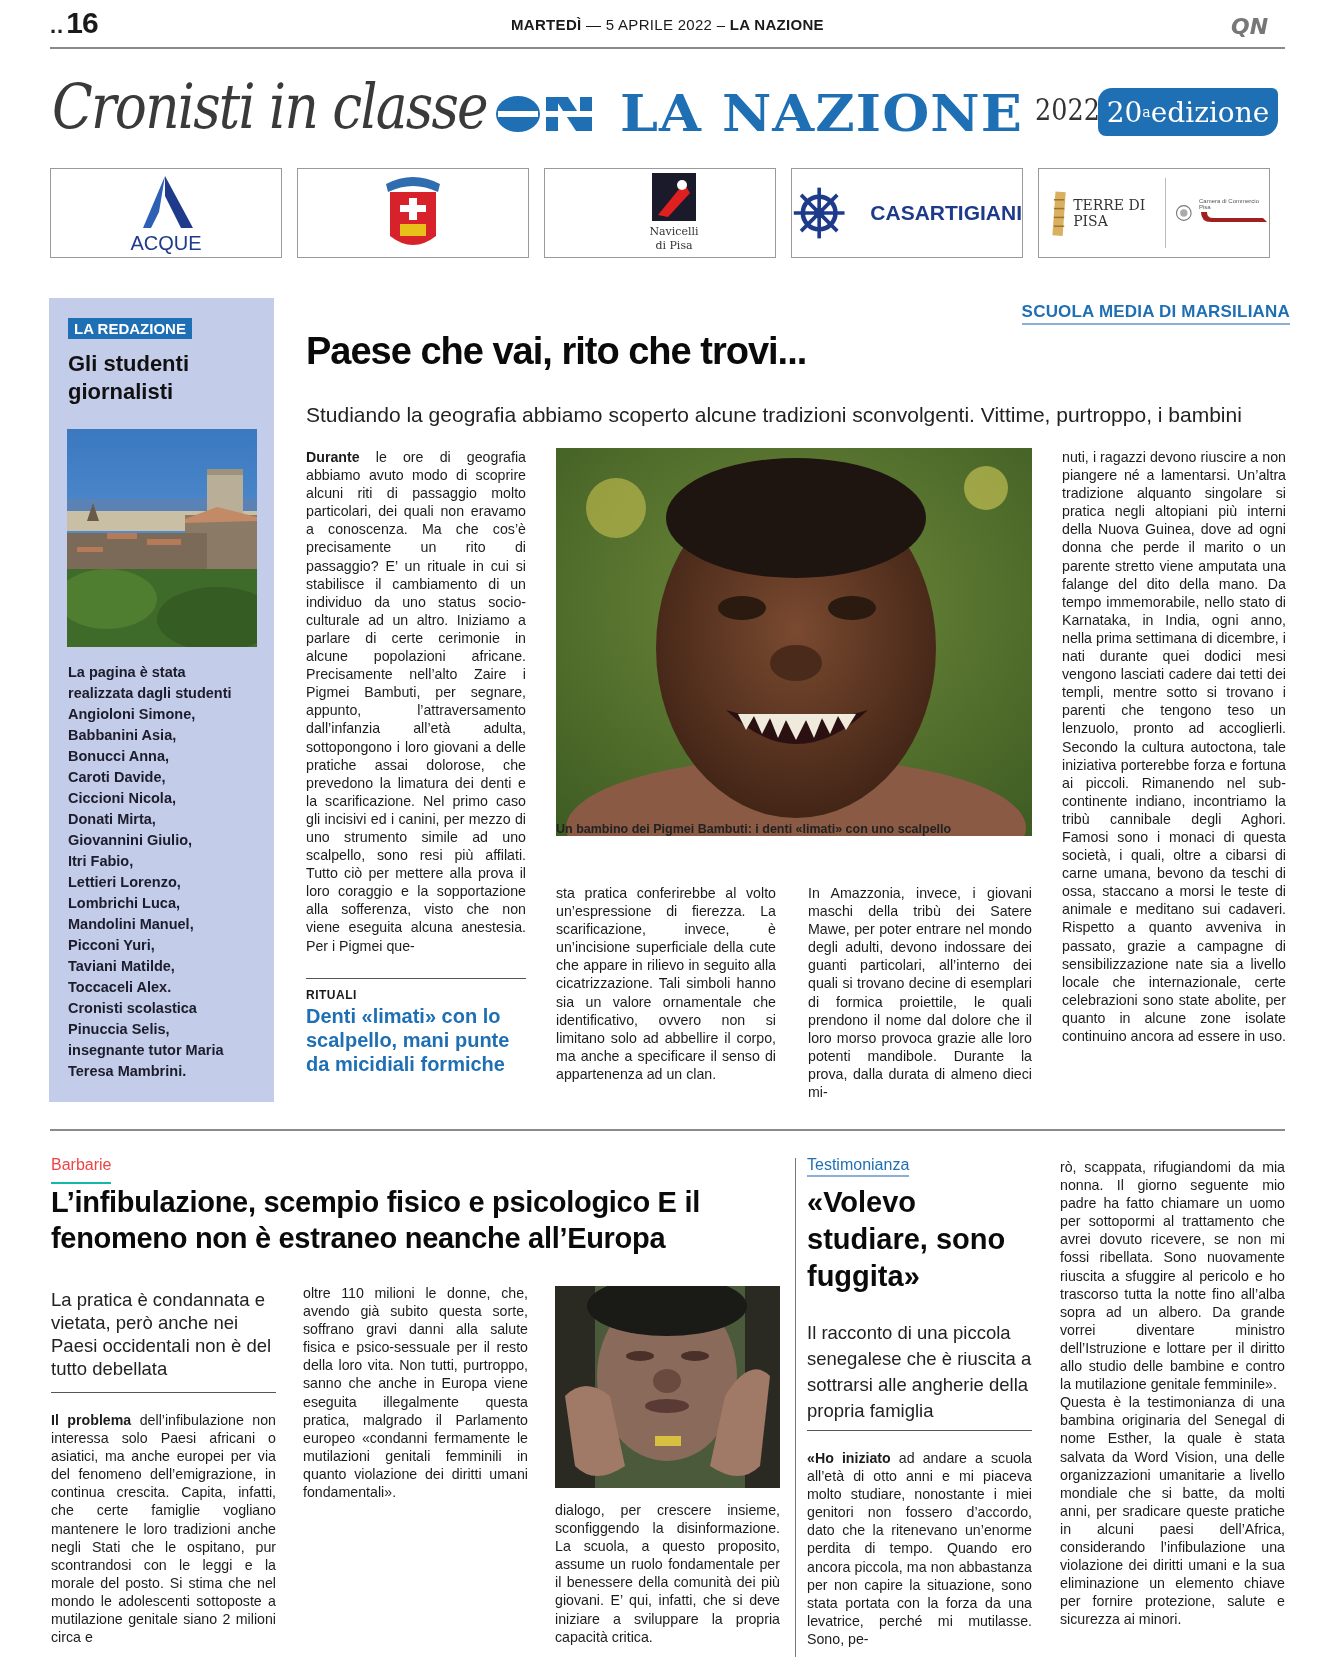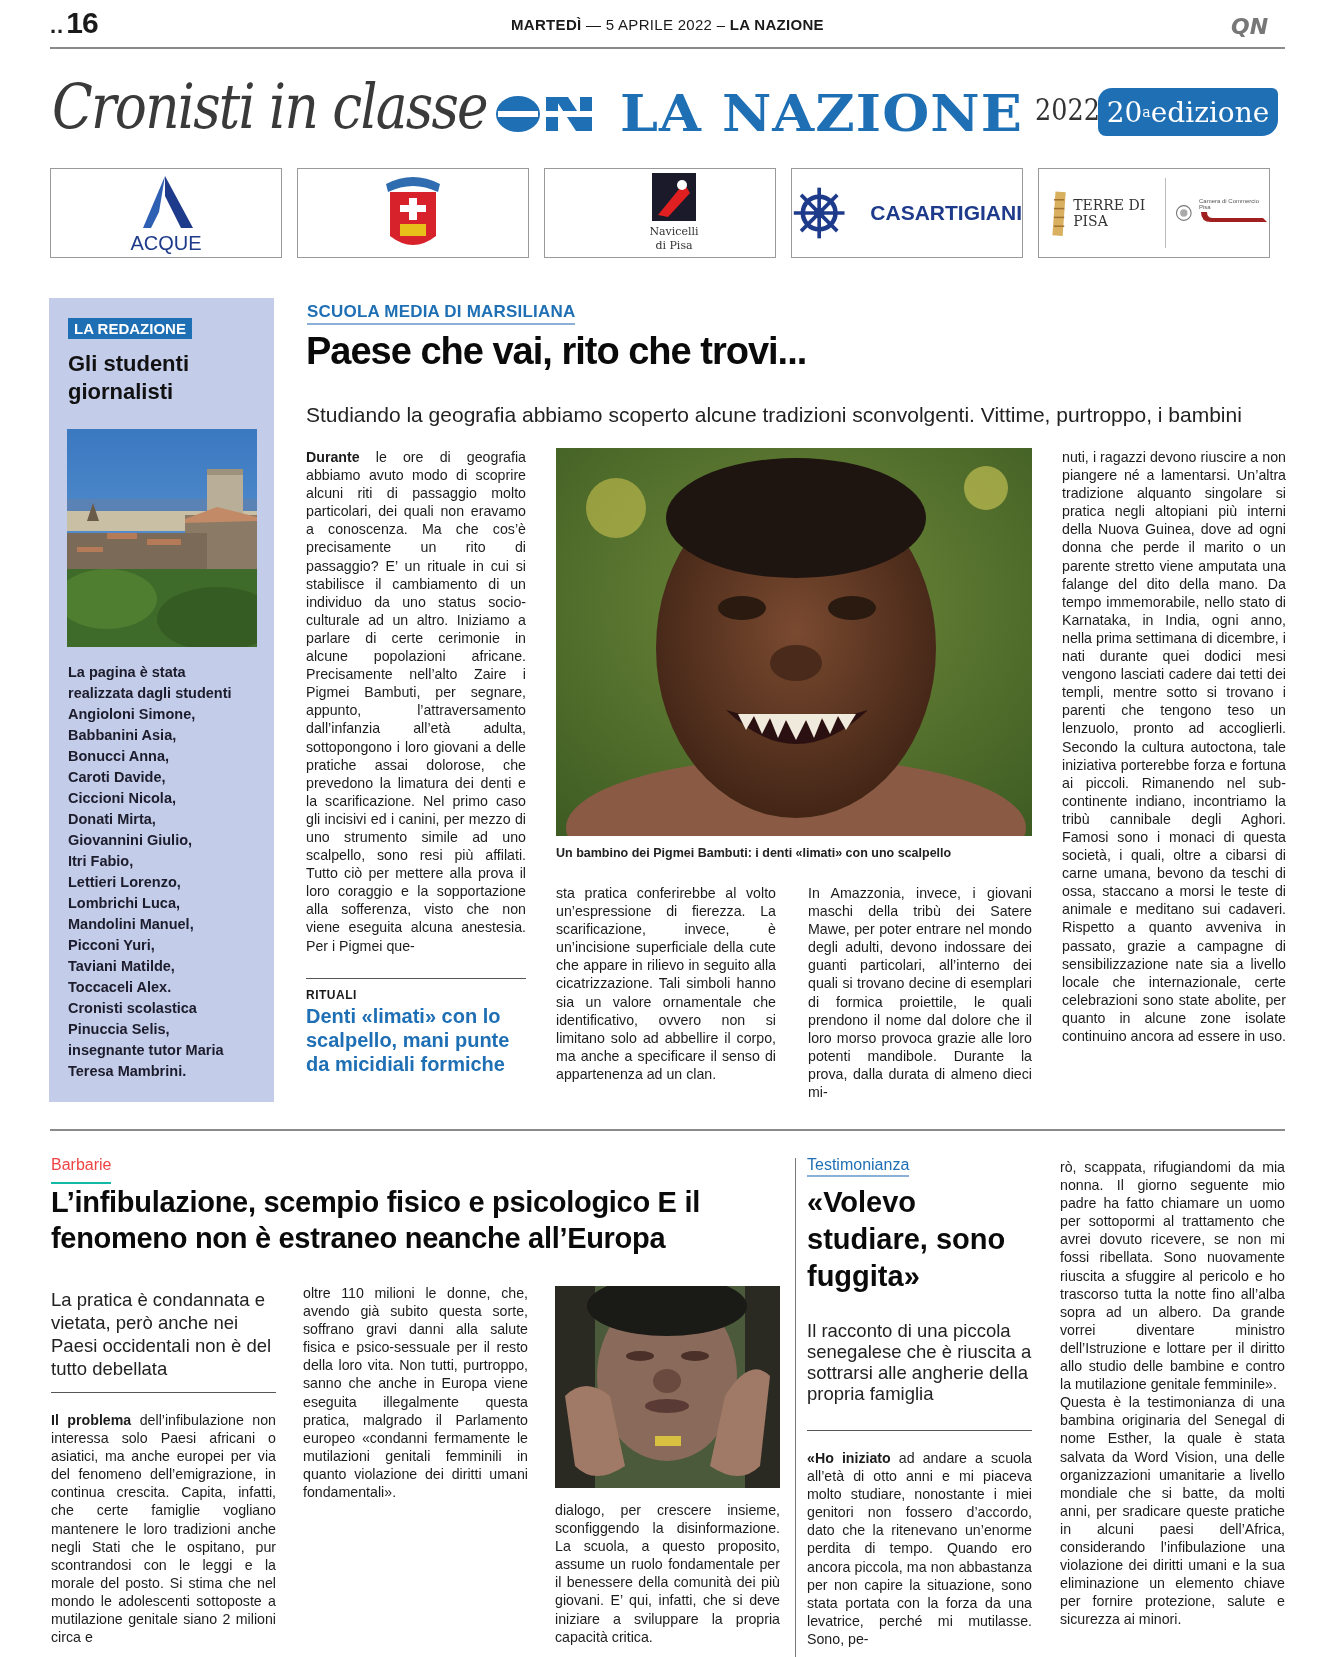--- a/index.html
+++ b/index.html
@@ -27,34 +27,34 @@
   .sponsor { top: 168px; width: 232px; height: 90px; border: 1px solid #9a9a9a; display: flex; align-items: center; justify-content: center; background: #fff; }
 
   
   .sidebar { left: 49px; top: 298px; width: 225px; height: 804px; background: #c3cce8; }
   .tag-redazione { left: 68px; top: 318px; background: #1f6fb5; color: #fff; font-weight: 700; font-size: 15px; padding: 2px 6px; }
   .side-title { left: 68px; top: 350px; font-size: 22px; font-weight: 700; line-height: 28px; color: #111; width: 180px; }
   .side-photo { left: 67px; top: 429px; width: 190px; height: 218px; overflow: hidden; }
   .side-text { left: 68px; top: 662px; width: 200px; font-size: 14.5px; font-weight: 600; line-height: 21px; color: #1c1c2c; }
 
   
-  .kicker { left: 307px; width: 1000px; top: 302px; text-align: left; }
+  .kicker { left: 290px; width: 1000px; top: 302px; text-align: right; }
   .kicker span { color: #1f6fb5; font-weight: 700; font-size: 17px; letter-spacing: 0.2px; border-bottom: 2px solid #8ab0d8; padding-bottom: 2px; }
   .headline { left: 306px; top: 330px; font-size: 38px; font-weight: 900; letter-spacing: -1px; color: #0a0a0a; }
   .subhead { left: 306px; top: 403px; width: 980px; font-size: 21px; color: #222; }
 
   .col { font-size: 14.2px; line-height: 18.1px; text-align: justify; color: #1c1c1c; hyphens: manual; }
   .col b { font-weight: 700; }
   .col1 { left: 306px; top: 448px; width: 220px; }
   .col1-rule { left: 306px; top: 978px; width: 220px; height: 1px; background: #555; }
   .rituali-label { left: 306px; top: 988px; font-size: 12px; font-weight: 700; letter-spacing: 0.5px; }
   .rituali-title { left: 306px; top: 1004px; width: 230px; font-size: 20px; font-weight: 700; line-height: 24px; color: #1f6fb5; }
 
   .main-photo { left: 556px; top: 448px; width: 476px; height: 388px; overflow: hidden; }
-  .caption { left: 556px; top: 846px; font-size: 12.5px; font-weight: 700; color: #222; }
+  .caption { left: 556px; top: 822px; font-size: 12.5px; font-weight: 700; color: #222; }
   .col2 { left: 556px; top: 884px; width: 220px; }
   .col3 { left: 808px; top: 884px; width: 224px; }
   .col4 { left: 1062px; top: 448px; width: 224px; }
 
   .mid-rule { left: 50px; width: 1235px; top: 1129px; height: 2px; background: #8a8a8a; }
 
   
   .b-kicker { left: 51px; top: 1156px; font-size: 16px; color: #ef4444; border-bottom: 2px solid #14b8a6; padding-bottom: 8px; }
   .b-headline { left: 51px; top: 1184px; width: 740px; font-size: 29px; font-weight: 900; line-height: 36px; color: #0a0a0a; letter-spacing: -0.3px; }
   .b-sub { left: 51px; top: 1288px; width: 230px; font-size: 18.5px; line-height: 23px; color: #222; }
@@ -62,21 +62,21 @@
   .bcol1 { left: 51px; top: 1411px; width: 225px; }
   .bcol2 { left: 303px; top: 1284px; width: 225px; }
   .b-photo { left: 555px; top: 1286px; width: 225px; height: 202px; overflow: hidden; }
   .bcol3 { left: 555px; top: 1501px; width: 225px; }
 
   .vert-rule { left: 795px; top: 1158px; width: 1px; height: 499px; background: #777; }
 
   
   .t-kicker { left: 807px; top: 1156px; font-size: 16px; color: #1f6fb5; border-bottom: 2px solid #8ab0d8; padding-bottom: 1px; }
   .t-headline { left: 807px; top: 1184px; width: 220px; font-size: 29px; font-weight: 900; line-height: 37px; color: #0a0a0a; }
-  .t-sub { left: 807px; top: 1320px; width: 230px; font-size: 18.5px; line-height: 21px; color: #222; }
+  .t-sub { left: 807px; top: 1320px; width: 230px; font-size: 18.5px; line-height: 26px; color: #222; }
   .t-sub-rule { left: 807px; top: 1430px; width: 225px; height: 1px; background: #555; }
   .tcol1 { left: 807px; top: 1449px; width: 225px; }
   .tcol2 { left: 1060px; top: 1158px; width: 225px; }
 </style>
 </head>
 <body>
 
 <div class="abs page-num"><span class="dots">..</span><span>16</span></div>
 <div class="abs dateline">
   <b>MARTEDÌ</b><span> — </span><span>5 APRILE 2022</span><span> – </span><b>LA NAZIONE</b>

